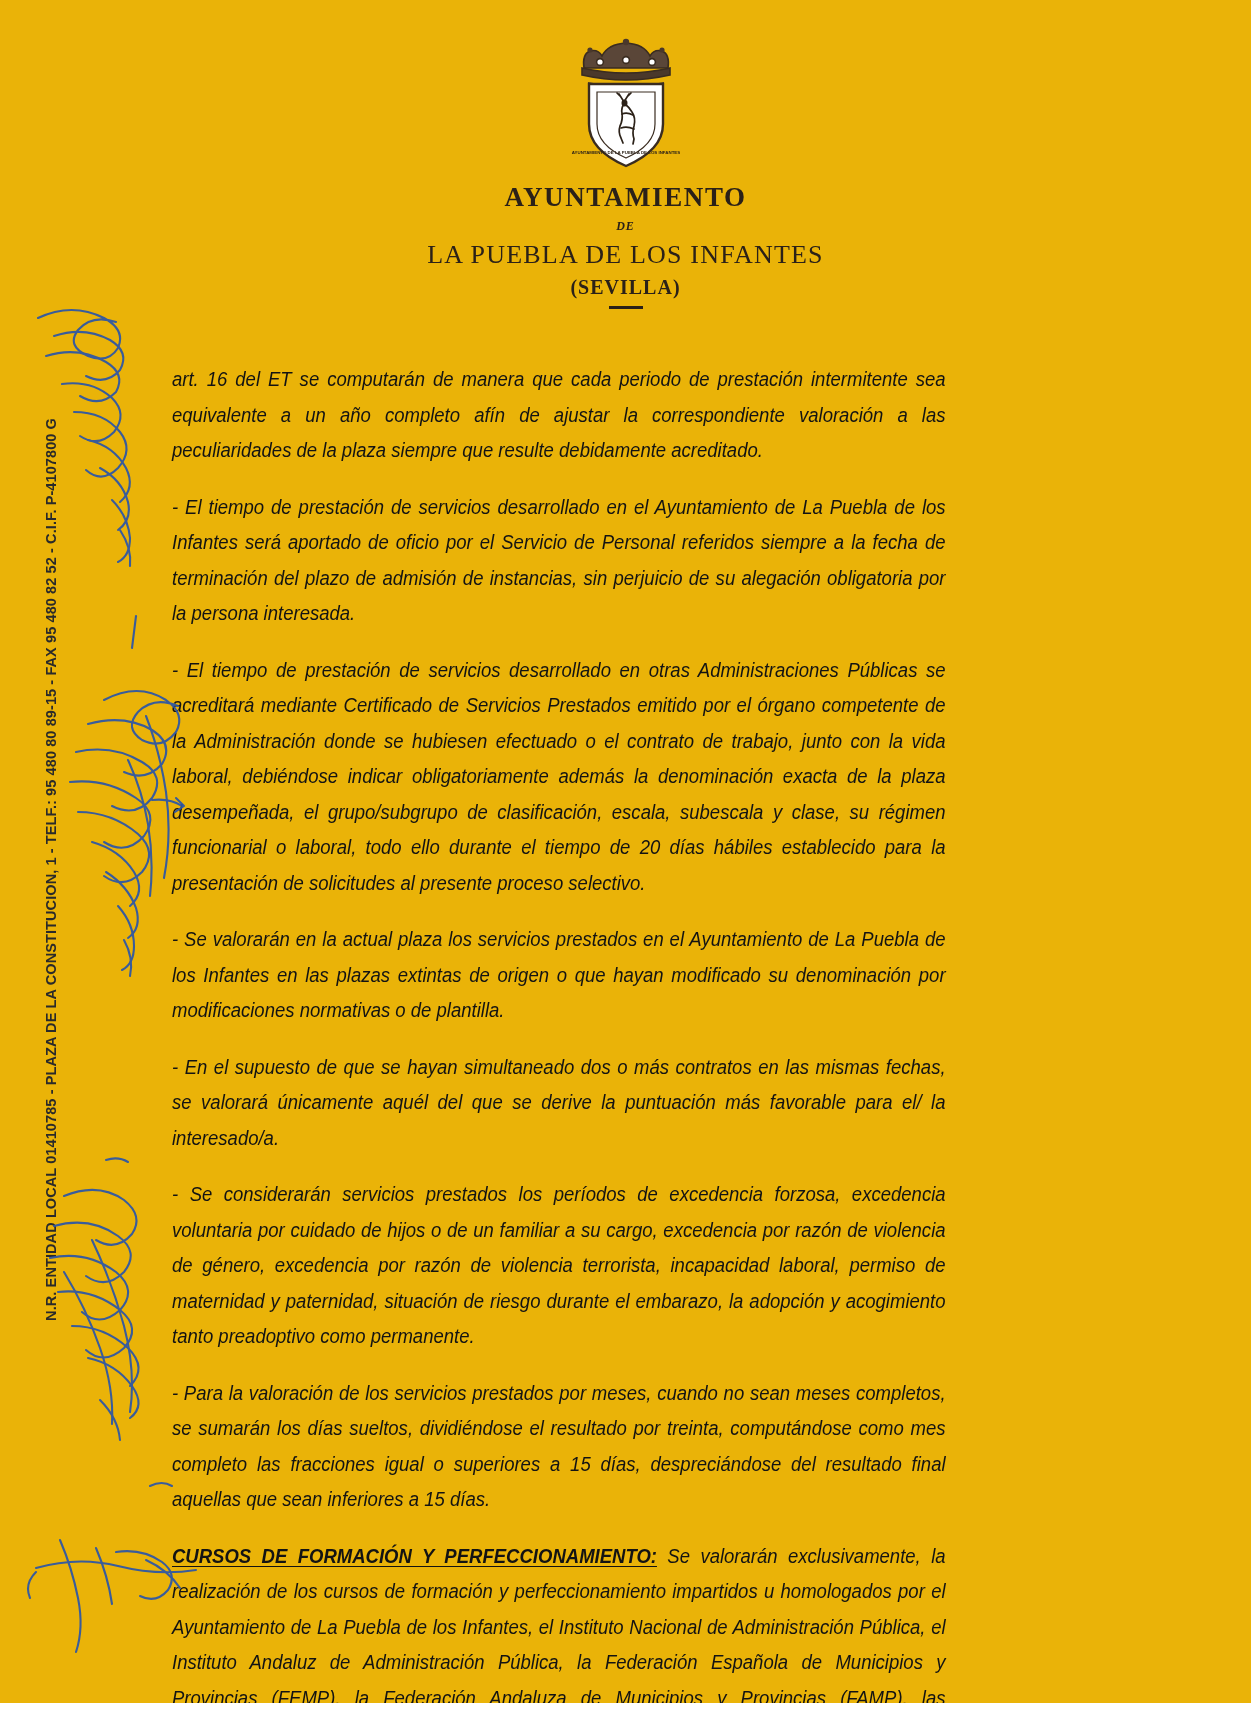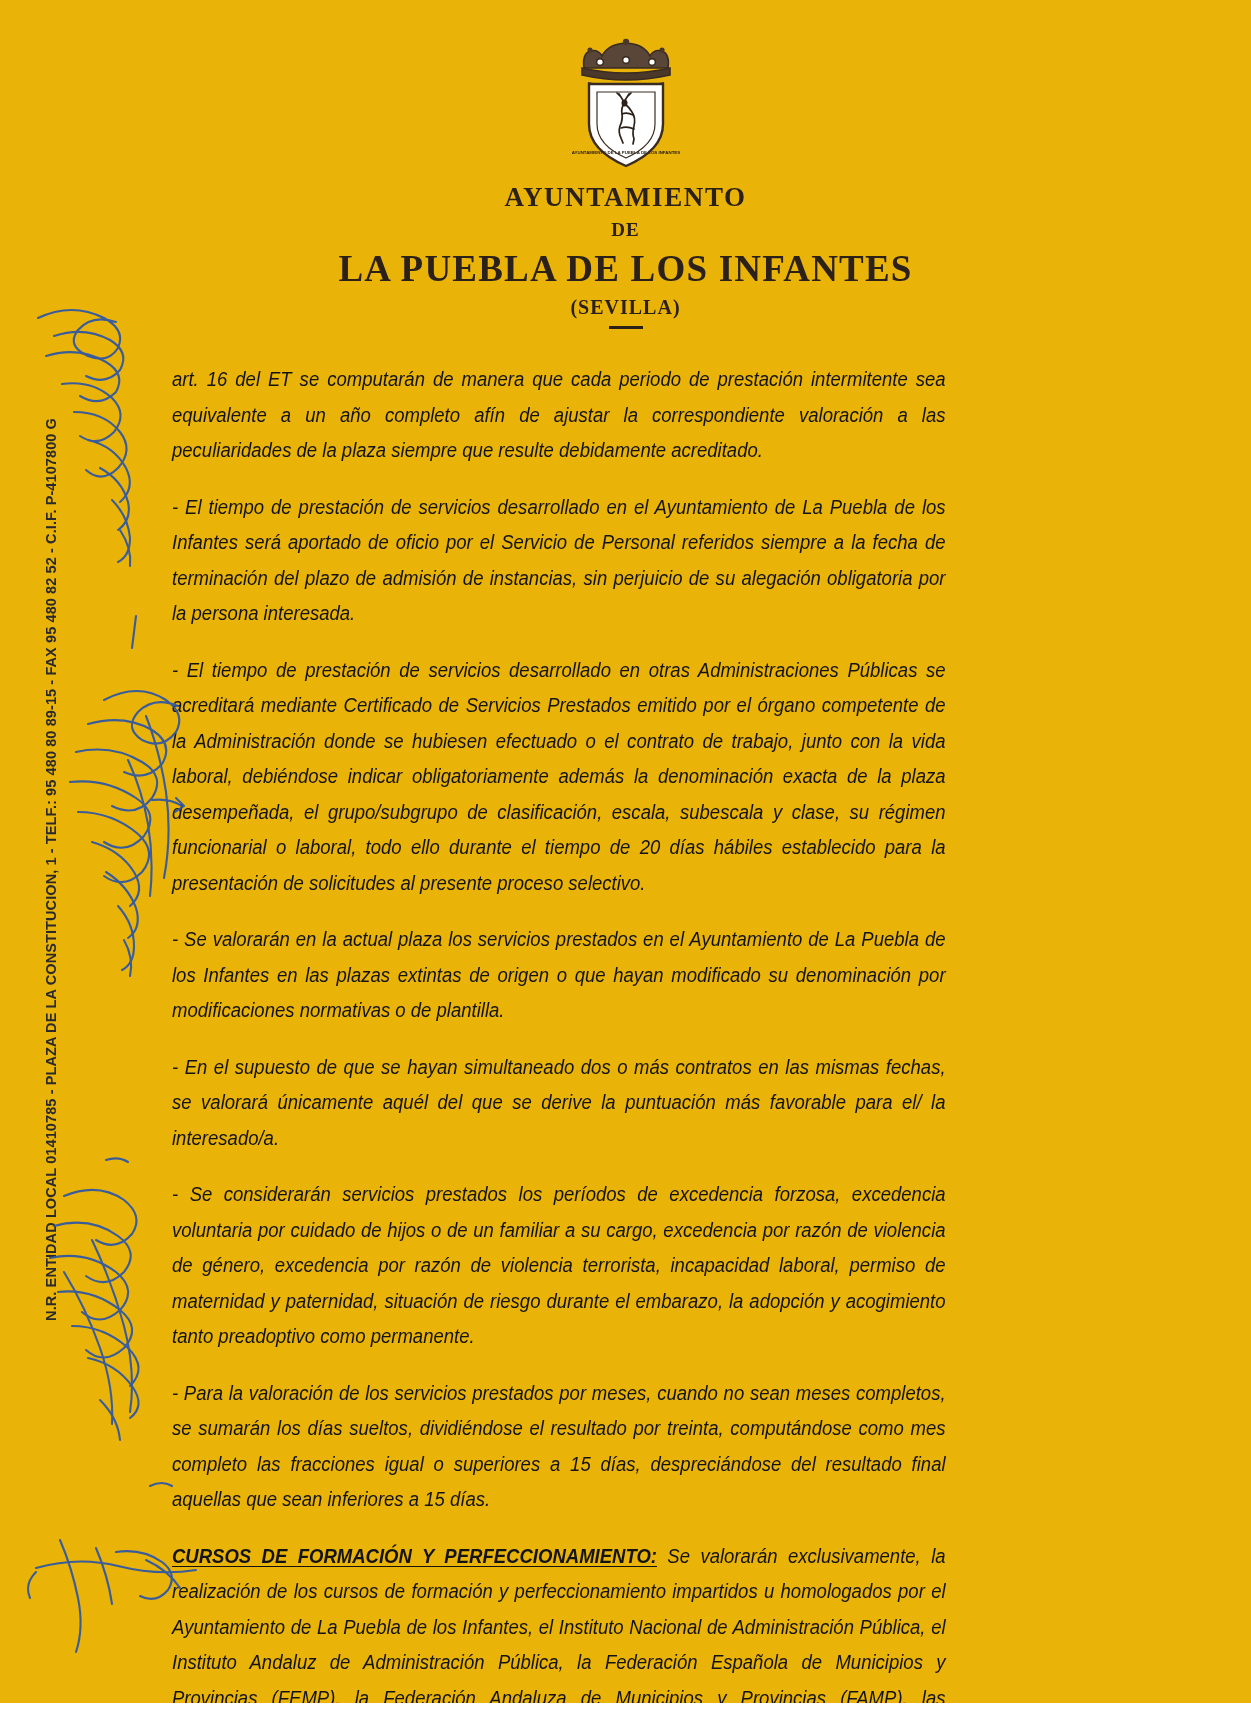--- a/index.html
+++ b/index.html
@@ -40,28 +40,29 @@
     color: #2b2118;
     letter-spacing: 0.5px;
   }
   #lh-ayuntamiento {
     font-size: 27px;
     font-weight: 700;
     margin-top: 12px;
     letter-spacing: 1.6px;
   }
   #lh-de {
-    font-size: 19px;
+    font-size: 12px;
     font-weight: 700;
     margin-top: 6px;
     letter-spacing: 1px;
+    font-style: italic;
   }
   #lh-municipio {
-    font-size: 37px;
-    font-weight: 700;
+    font-size: 26px;
+    font-weight: 400;
     margin-top: 6px;
     letter-spacing: 1.2px;
   }
   #lh-provincia {
     font-size: 20px;
     font-weight: 700;
     margin-top: 6px;
     letter-spacing: 1px;
   }
   #lh-rule {

